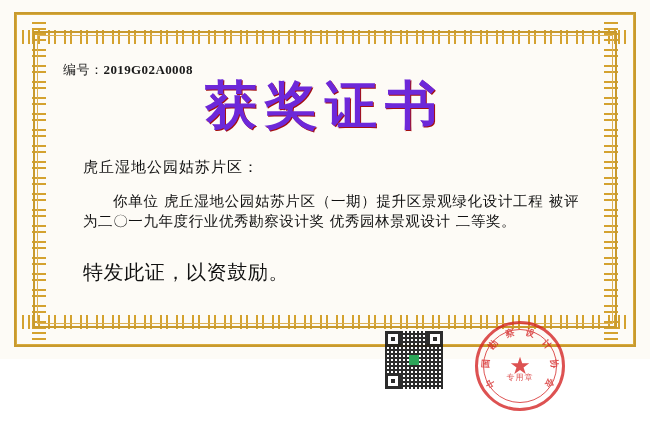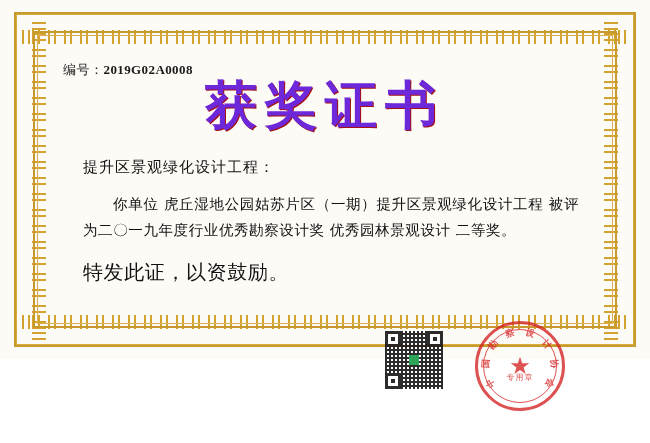--- a/index.html
+++ b/index.html
@@ -144,21 +144,21 @@
     font-family: "DejaVu Sans", "Liberation Sans", sans-serif;
     letter-spacing: 1px;
   }
 
   .body-text {
     position: absolute;
     left: 38px;
     right: 26px;
     top: 148px;
     font-size: 14.5px;
-    line-height: 26px;
+    line-height: 20px;
     color: #111;
     text-align: justify;
     letter-spacing: 0.6px;
     font-family: "DejaVu Sans", "Liberation Sans", sans-serif;
   }
   .body-text .indent {
     display: inline-block;
     width: 30px;
   }
   .para2 {
@@ -294,21 +294,21 @@
   <div class="border-inner2"></div>
 
   <div class="content">
 
     <div class="serial-row">
       <span class="serial-label">编号：</span><span class="serial-value">2019G02A0008</span>
     </div>
 
     <div class="title">获奖证书</div>
 
-    <div class="recipient">提升区景观绿化设计工程：</div>
+    <div class="recipient">虎丘湿地公园姑苏片区：</div>
 
     <div class="body-text"><span class="indent"></span><span>你单位  虎丘湿地公园姑苏片区（一期）提升区景观绿化设计工程  被评为二〇一九年度行业优秀勘察设计奖 优秀园林景观设计 二等奖。</span></div>
 
     <div class="para2"><span class="indent"></span><span>特发此证，以资鼓励。</span></div>
 
     <div class="qr">
       <div class="finder f-tl"></div>
       <div class="finder f-tr"></div>
       <div class="finder f-bl"></div>
       <div class="center-dot"></div>

